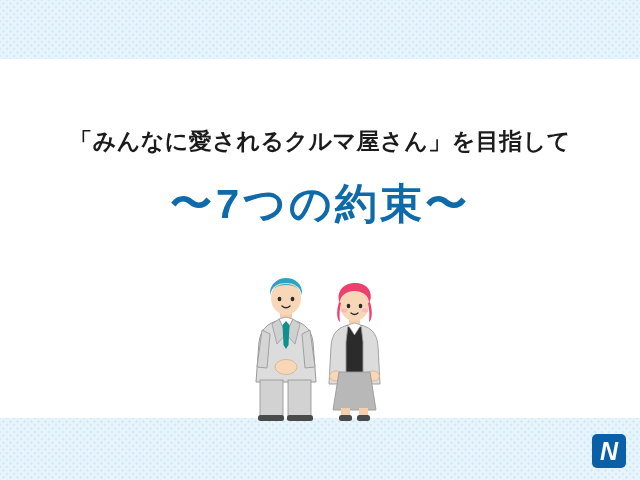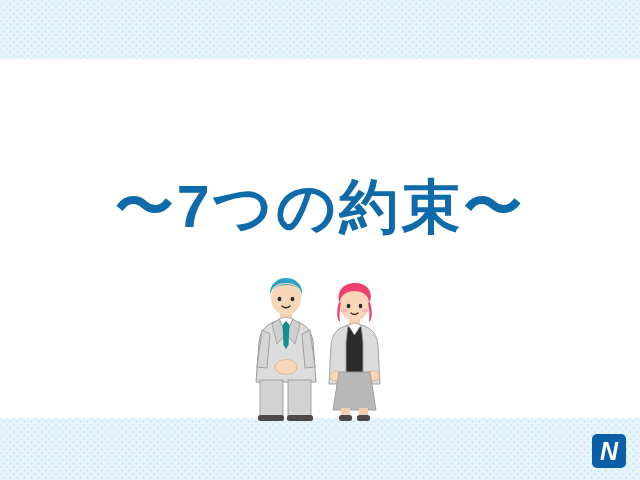--- a/index.html
+++ b/index.html
@@ -47,25 +47,26 @@
     color: #1b1b1b;
     font-size: 23px;
     font-weight: bold;
     letter-spacing: 0.5px;
     line-height: 30px;
     white-space: nowrap;
   }
   .line2 {
     top: 180px;
     color: #0e6aa8;
-    font-size: 59px;
+    font-size: 42px;
     font-weight: bold;
     letter-spacing: 3px;
     line-height: 54px;
     white-space: nowrap;
+    font-family: Liberation Mono, monospace;
   }
 
   
   #illustration {
     position: absolute;
     left: 236px;
     top: 272px;
     width: 172px;
     height: 150px;
   }
@@ -107,20 +108,21 @@
   }
 </style>
 </head>
 <body>
 
 <div id="stage">
 
   <div class="dot-band top"></div>
   <div class="dot-band bottom"></div>
 
+  <div class="headline-wrap line1">「みんなに愛されるクルマ屋さん」を目指して</div>
 
   <div class="headline-wrap line2">〜7つの約束〜</div>
 
   <svg id="illustration" viewBox="0 0 172 150">
 
     <g>
 
       <rect x="44" y="38" width="12" height="12" fill="#f4cfae"></rect>
 
       <ellipse cx="50" cy="26" rx="15" ry="17" fill="#f7d7b8"></ellipse>

